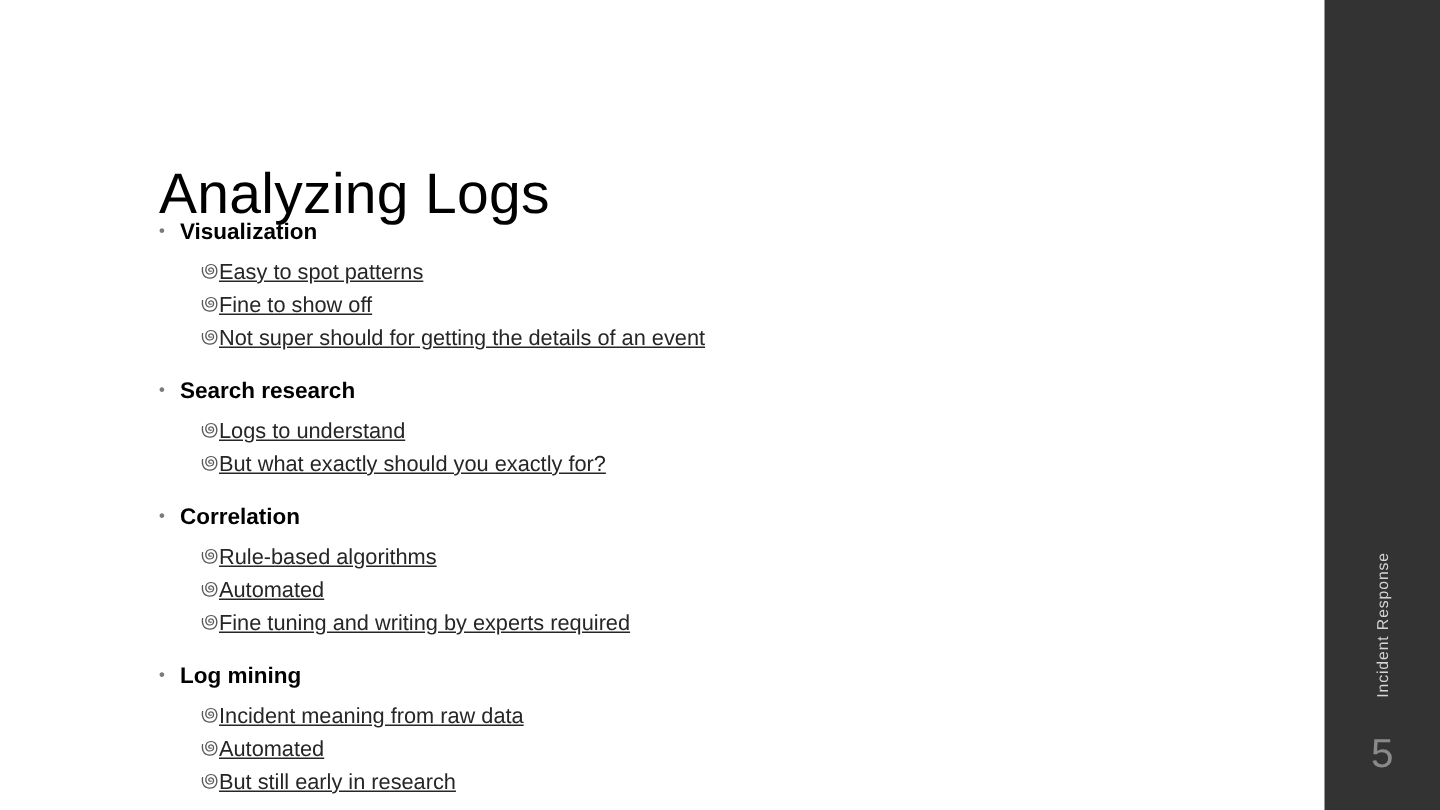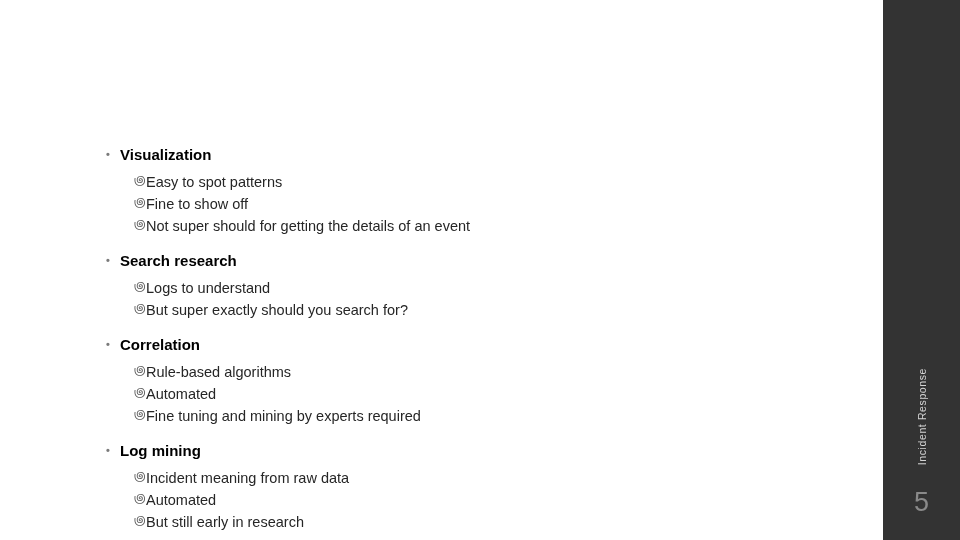--- a/index.html
+++ b/index.html
@@ -87,20 +87,21 @@
     width: 12px;
     color: #595959;
     font-size: 11px;
     line-height: 22px;
     font-family: "DejaVu Sans", sans-serif;
     transform: translateY(-1px);
   }
   .lvl2 .t2 {
     flex: 1 1 auto;
     white-space: nowrap;
+    text-decoration: underline;
   }
 
   
   .sidebar {
     position: absolute;
     right: 0;
     top: 0;
     width: 77px;
     height: 540px;
     background: #333333;
@@ -133,20 +134,21 @@
     font-weight: 400;
     color: #8a8a8a;
     line-height: 32px;
   }
 </style>
 </head>
 <body>
 
 <div class="slide">
 
+  <h1 class="slide-title">Analyzing Logs</h1>
 
   <div class="body-content">
 
     <div class="group">
       <div class="lvl1">
         <span class="b1">•</span>
         <span class="t1">Visualization</span>
       </div>
       <div class="lvl2">
         <span class="b2">಄</span>
@@ -166,40 +168,40 @@
       <div class="lvl1">
         <span class="b1">•</span>
         <span class="t1">Search research</span>
       </div>
       <div class="lvl2">
         <span class="b2">಄</span>
         <span class="t2">Logs to understand</span>
       </div>
       <div class="lvl2">
         <span class="b2">಄</span>
-        <span class="t2">But super exactly should you search for?</span>
+        <span class="t2">But what exactly should you exactly for?</span>
       </div>
     </div>
 
     <div class="group">
       <div class="lvl1">
         <span class="b1">•</span>
         <span class="t1">Correlation</span>
       </div>
       <div class="lvl2">
         <span class="b2">಄</span>
         <span class="t2">Rule-based algorithms</span>
       </div>
       <div class="lvl2">
         <span class="b2">಄</span>
         <span class="t2">Automated</span>
       </div>
       <div class="lvl2">
         <span class="b2">಄</span>
-        <span class="t2">Fine tuning and mining by experts required</span>
+        <span class="t2">Fine tuning and writing by experts required</span>
       </div>
     </div>
 
     <div class="group">
       <div class="lvl1">
         <span class="b1">•</span>
         <span class="t1">Log mining</span>
       </div>
       <div class="lvl2">
         <span class="b2">಄</span>

